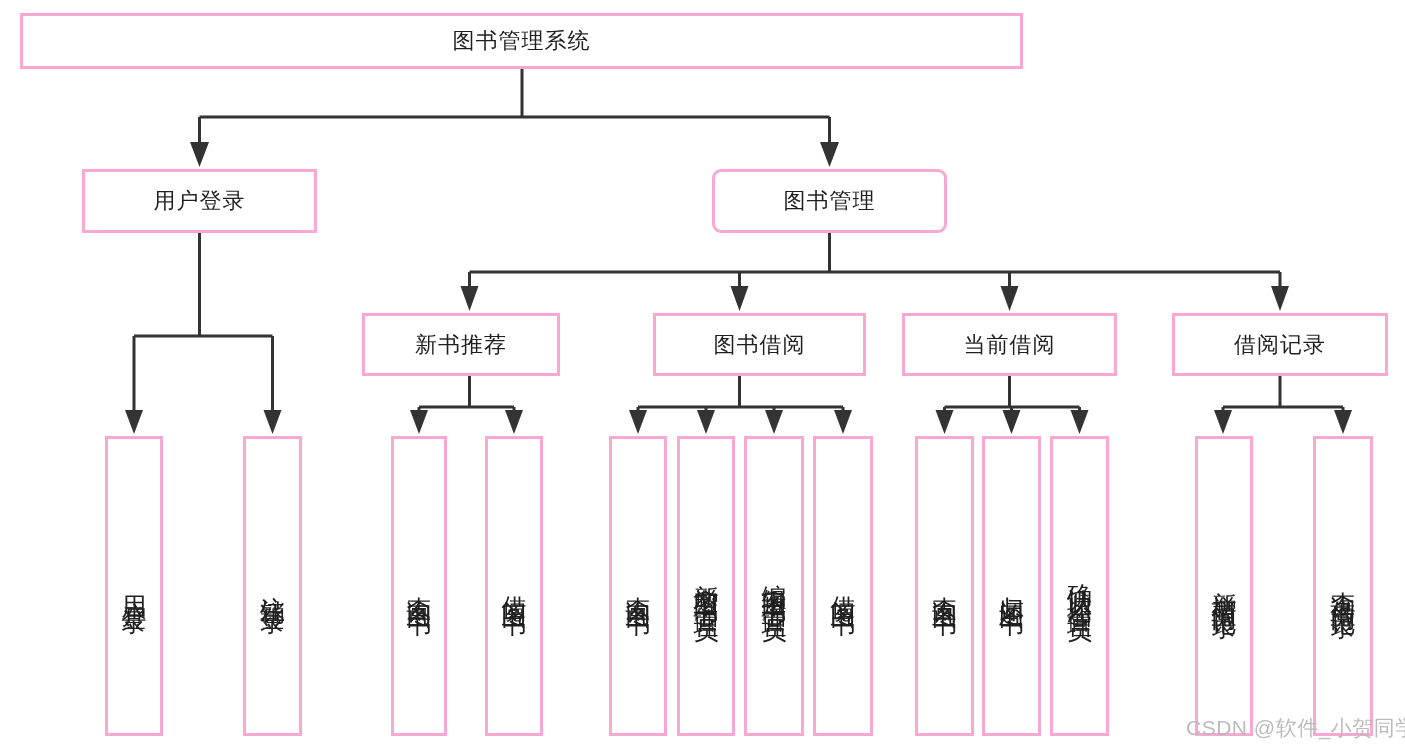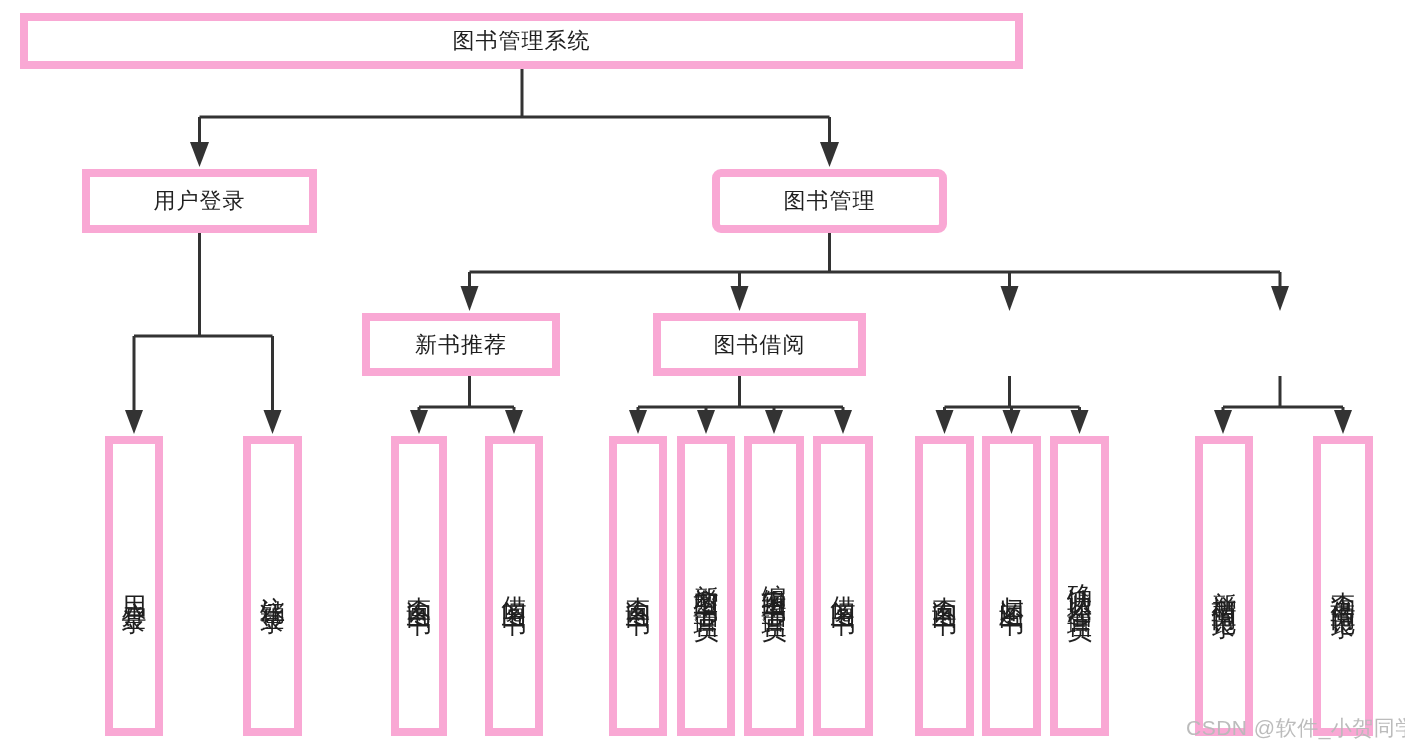--- a/index.html
+++ b/index.html
@@ -1,21 +1,21 @@
 <!DOCTYPE html>
 <html><head>
 <meta charset="utf-8">
 <style>
   html,body{margin:0;padding:0;background:#ffffff;}
   body{font-family:"Liberation Sans","DejaVu Sans",sans-serif;}
   .canvas{position:relative;width:1405px;height:747px;background:#ffffff;overflow:hidden;}
   .connectors{position:absolute;left:0;top:0;}
   .node{
     position:absolute;box-sizing:border-box;
-    border:8px solid #f9a8d4;background:#ffffff;
+    border:3px solid #f9a8d4;background:#ffffff;
     display:flex;align-items:center;justify-content:center;
     color:#1f1f1f;
   }
   .node.h{font-size:22px;letter-spacing:1px;}
   .node.v{font-size:25px;}
   .node .lbl{white-space:nowrap;}
   .node.v .lbl{
     writing-mode:vertical-rl;
     text-orientation:mixed;
     letter-spacing:5px;
@@ -116,20 +116,26 @@
   <div class="node h" style="left:712px;top:169px;width:235px;height:64px;border-radius:9px;">
     <span class="lbl">图书管理</span>
   </div>
 
   <div class="node h" style="left:362px;top:313px;width:198px;height:63px;">
     <span class="lbl">新书推荐</span>
   </div>
   <div class="node h" style="left:653px;top:313px;width:213px;height:63px;">
     <span class="lbl">图书借阅</span>
   </div>
+  <div class="node h" style="left:902px;top:313px;width:215px;height:63px;">
+    <span class="lbl">当前借阅</span>
+  </div>
+  <div class="node h" style="left:1172px;top:313px;width:216px;height:63px;">
+    <span class="lbl">借阅记录</span>
+  </div>
 
   <div class="node v" style="left:105px;top:436px;width:58px;height:300px;">
     <span class="lbl">用户登录</span>
   </div>
   <div class="node v" style="left:243px;top:436px;width:59px;height:300px;">
     <span class="lbl">注销登录</span>
   </div>
 
   <div class="node v" style="left:391px;top:436px;width:56px;height:300px;">
     <span class="lbl">查询图书</span>

